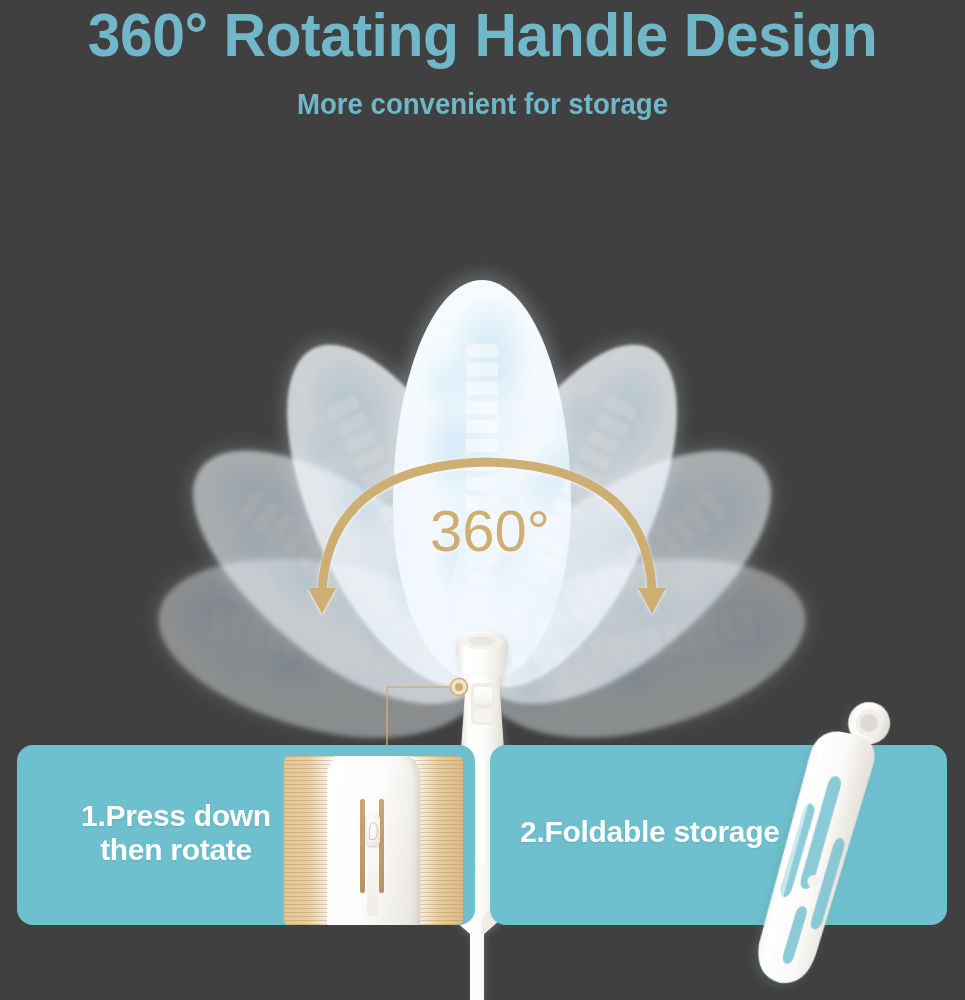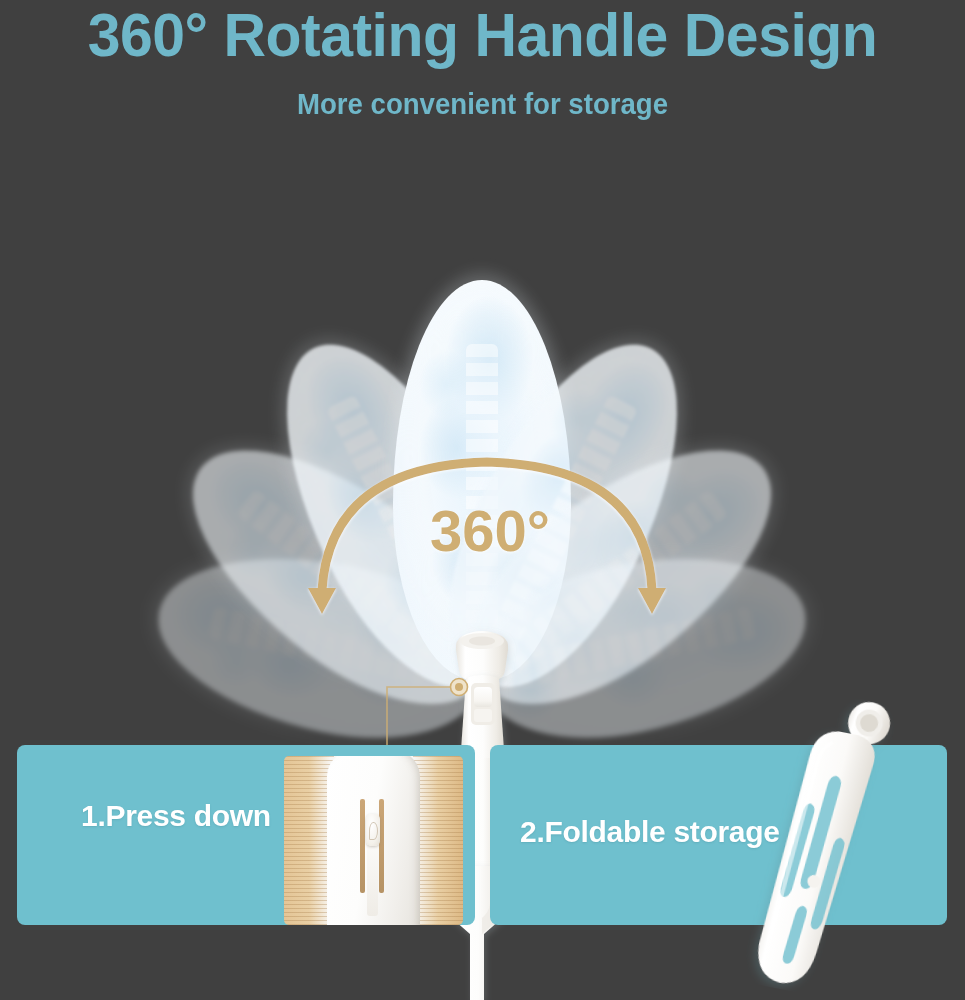--- a/index.html
+++ b/index.html
@@ -96,33 +96,33 @@
     pointer-events:none;
   }
 
   
   #arc-layer {
     position:absolute; left:0; top:0; width:965px; height:1000px;
   }
   #deg-label {
     position:absolute; left:400px; top:500px; width:180px;
     text-align:center;
-    font-size:58px; line-height:62px; font-weight:bold;
+    font-size:58px; line-height:62px; font-weight:normal;
     color:#CFAE73;
     text-shadow:0 1px 3px rgba(255,255,255,0.85);
     white-space:nowrap;
   }
 
   
   #leader { position:absolute; left:0; top:0; width:965px; height:1000px; }
 
   
   .card {
     position:absolute;
-    border-radius:8px;
+    border-radius:16px;
     background:#6FC0CE;
     overflow:hidden;
   }
   #card-1 { left:17px;  top:745px; width:458px; height:180px; }
   #card-2 { left:490px; top:745px; width:457px; height:180px; }
 
   .card-label {
     position:absolute;
     color:#ffffff;
     font-weight:bold;
@@ -310,20 +310,21 @@
   <svg id="leader" viewBox="0 0 965 1000">
     <path d="M452 687 H 387 V 775" fill="none" stroke="#CFAE73" stroke-width="1.6" opacity="0.85"></path>
     <circle cx="459" cy="687" r="8.5" fill="#EFE3CB" stroke="#CFAE73" stroke-width="1.6"></circle>
     <circle cx="459" cy="687" r="4" fill="#CFAE73"></circle>
   </svg>
 
   <div class="card" id="card-1">
 
     <div class="card-label" id="card-1-label">
       <div>1.Press down</div>
+      <div>then rotate</div>
     </div>
 
     <div id="card-1-photo">
       <div class="bamboo left"></div>
       <div class="bamboo right"></div>
       <div id="photo-handle">
         <div class="photo-slot l"></div>
         <div class="photo-slot r"></div>
         <div id="photo-stem"></div>
         <div id="photo-button"></div>

